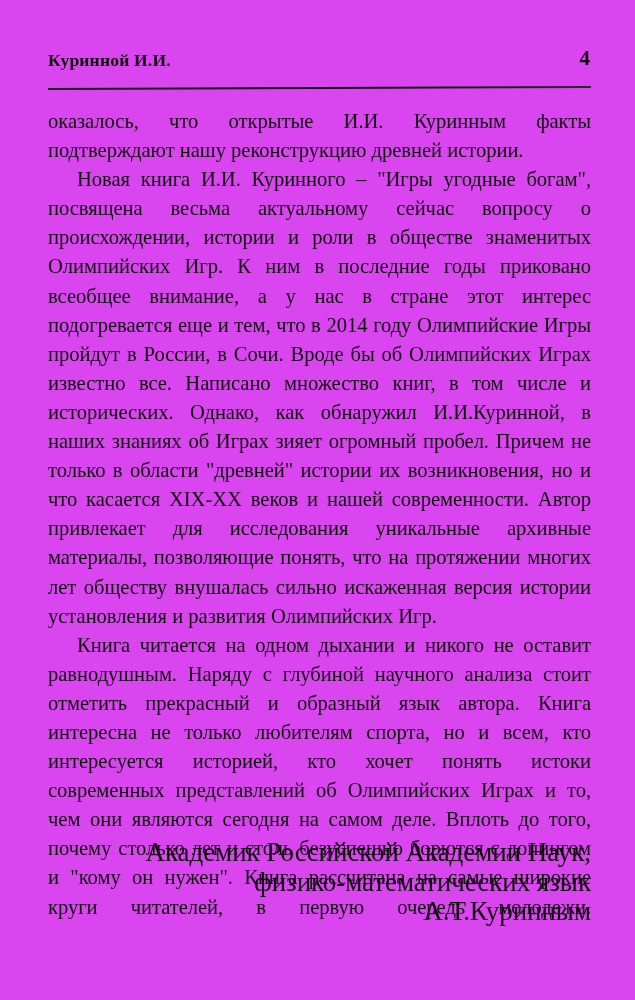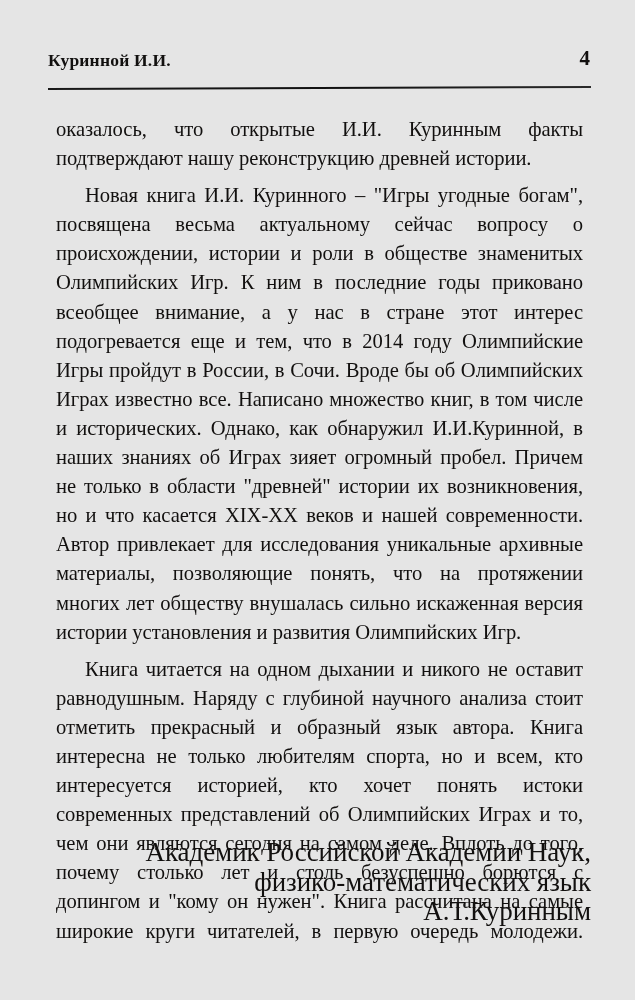--- a/index.html
+++ b/index.html
@@ -53,21 +53,21 @@
     transform-origin: left center;
   }
   
   .body-text {
     position: absolute;
     left: 48px;
     top: 107px;
     width: 543px;
   }
   .body-text p {
-    margin: 8px;
+    margin: 0;
     text-align: justify;
     text-justify: inter-word;
     font-size: 20.6px;
     line-height: 29.1px;
     letter-spacing: -0.05px;
     word-spacing: 0.1px;
     hyphens: manual;
   }
   .body-text p.indented {
     text-indent: 29px;
@@ -93,21 +93,21 @@
   .signature .sig-line {
     font-size: 27px;
     line-height: 29.6px;
     letter-spacing: -0.05px;
     white-space: nowrap;
   }
 </style>
 </head>
 <body>
 
-<div class="page" style="background: #e5e5e5; color: rgb(18, 16, 15);">
+<div class="page" style="background: #d946ef; color: rgb(18, 16, 15);">
 
   <div class="running-head">
     <span class="book-author">Куринной И.И.</span>
     <span class="folio">4</span>
   </div>
 
   <div class="head-rule"></div>
 
   <div class="body-text">
     <p>оказалось, что открытые И.И. Куринным факты подтверждают нашу реконструкцию древней истории.</p>

